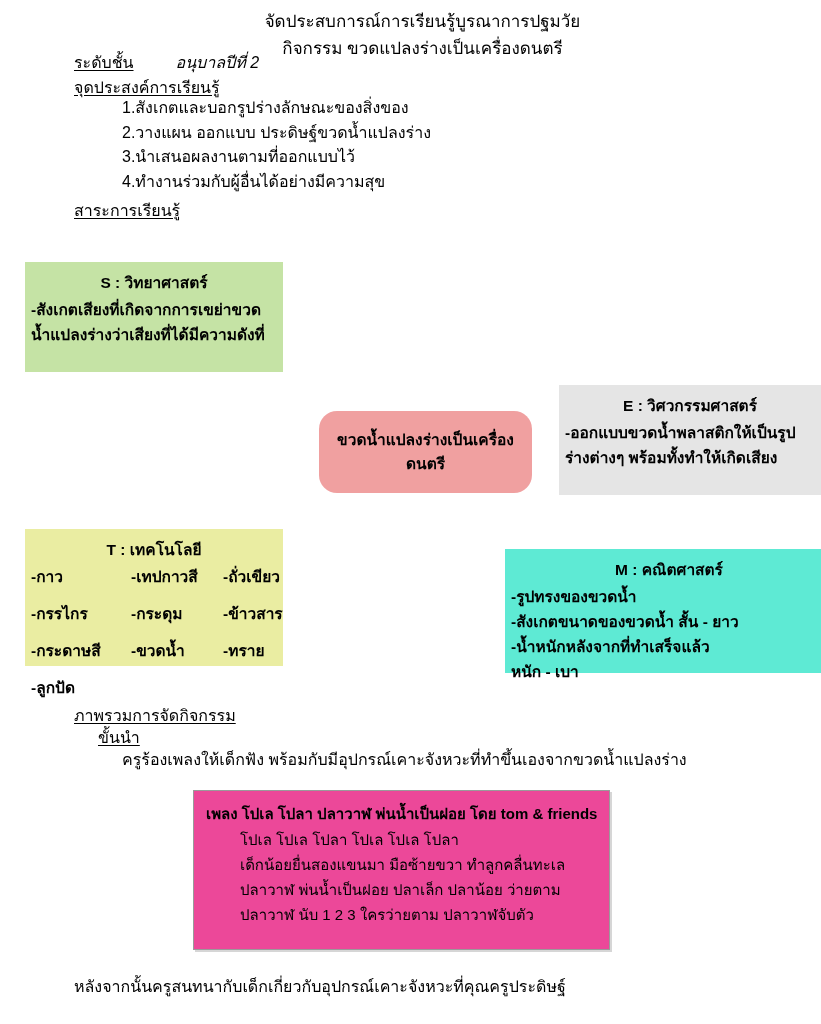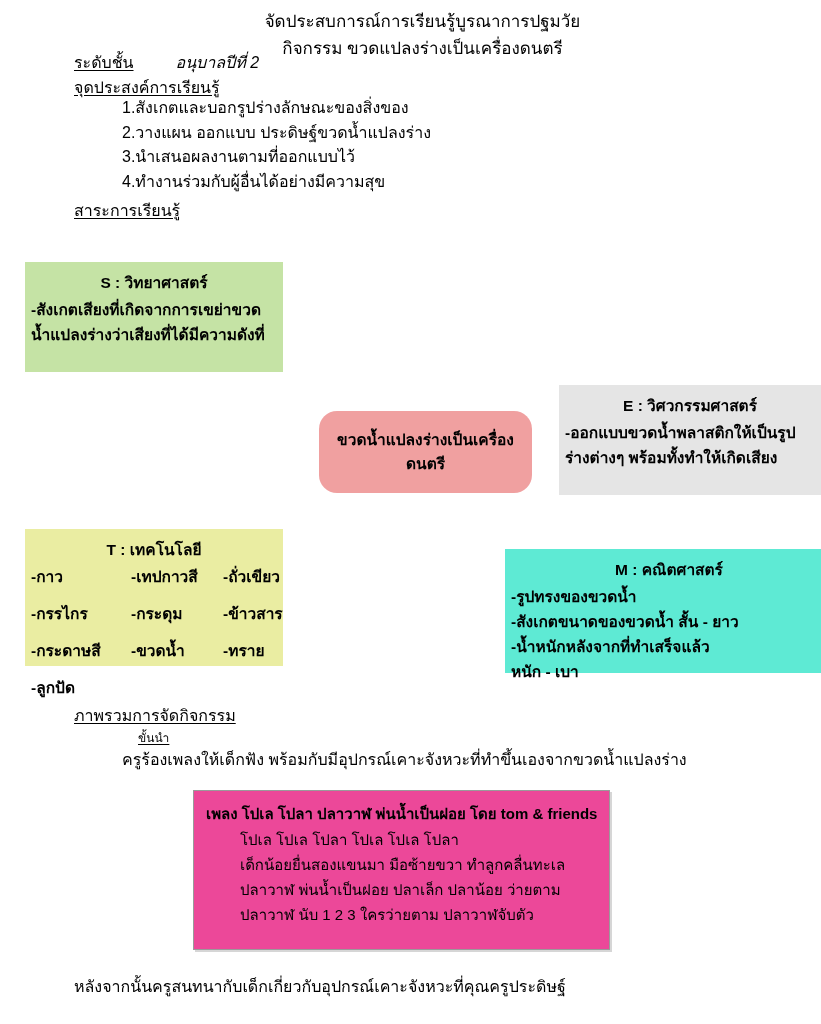--- a/index.html
+++ b/index.html
@@ -152,23 +152,22 @@
     position: absolute;
     left: 74px;
     top: 705px;
     font-size: 16px;
     line-height: 22px;
   }
   .step-head {
     position: absolute;
     left: 98px;
     top: 727px;
-    font-size: 12px;
-    line-height: 22px;
-    margin-left: 40px;
+    font-size: 16px;
+    line-height: 22px;
   }
   .step-text {
     position: absolute;
     left: 122px;
     top: 749px;
     font-size: 16px;
     line-height: 22px;
     white-space: nowrap;
   }
 

